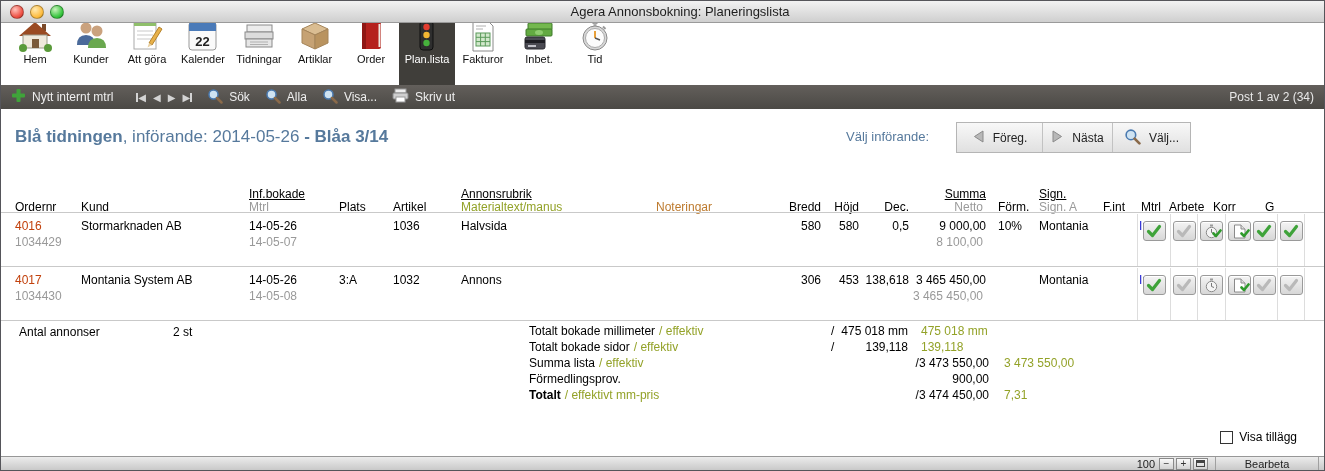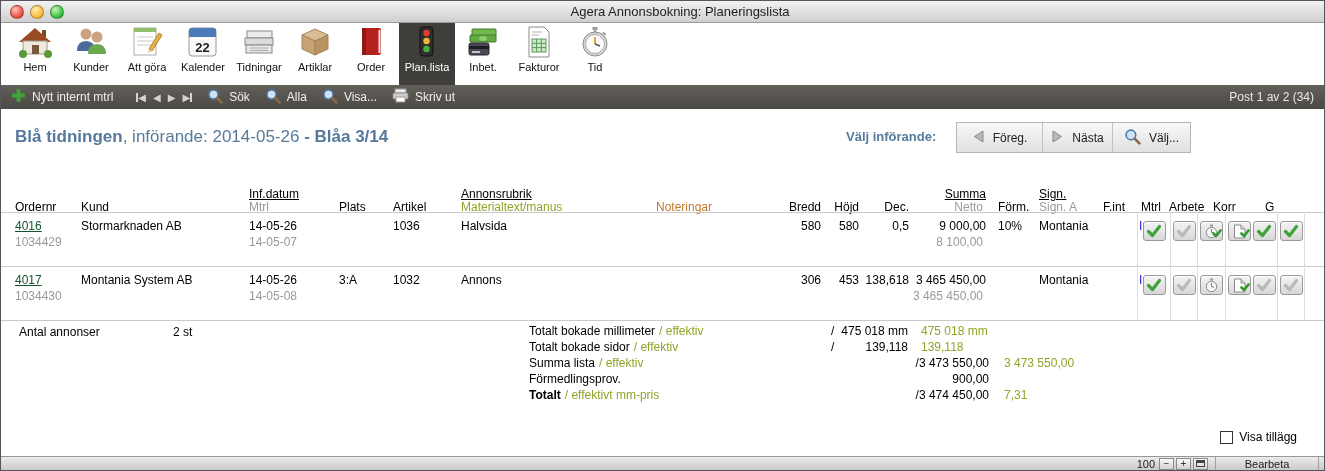--- a/index.html
+++ b/index.html
@@ -13,40 +13,40 @@
   .titlebar .title { text-align:center; font-size:13px; color:#1d1d1d; line-height:21px;padding-left:35px; }
   .tl-group { position:absolute; left:9px; top:4px; display:flex; gap:6px; }
   .tl { width:14px; height:14px; border-radius:50%; border:1px solid rgba(0,0,0,.3); }
   .tl.red { background:radial-gradient(circle at 35% 30%, #ffc2bb, #ee5044 65%, #c23a30); }
   .tl.yellow { background:radial-gradient(circle at 35% 30%, #ffe9b0, #fdbc40 65%, #d49a20); }
   .tl.green { background:radial-gradient(circle at 35% 30%, #c8f2bb, #37c53e 65%, #1f9a2a); }
 
   
   .icon-toolbar { height:62px; background:#fff; display:flex; padding-left:6px; flex:none; }
   .tb-item { width:56px; display:flex; flex-direction:column; align-items:center;
-             justify-content:flex-end; padding-bottom:12px; font-size:11px; color:#111; cursor:default; }
+             justify-content:flex-end; padding-bottom:20px; font-size:11px; color:#111; cursor:default; }
   .tb-item .tb-icon { height:40px; display:flex; align-items:center; justify-content:center; }
   .tb-item.selected { background:#403e3a; color:#fff; }
 
   
   .actionbar { height:24px; background:linear-gradient(#635f5b,#4b4945); display:flex;
                align-items:center; color:#efefef; font-size:12px; padding:0 10px; gap:7px; flex:none; }
   .ab-group { display:flex; align-items:center; gap:6px; margin-right:8px; }
   .nav { display:flex; align-items:center; gap:7px; margin:0 8px; color:#d3d3d3; font-size:10px; }
   .nav span { cursor:default; display:flex; align-items:center; }
   .nav .bar { width:2px; height:9px; background:#d3d3d3; display:inline-block; }
   .post { margin-left:auto; color:#e8e8e8; }
 
   
   .content { flex:1; position:relative; background:#fff; overflow:hidden; font-size:12px; }
 
   .pub-title { position:absolute; left:14px; top:18px; font-size:17px; color:#56799c; white-space:pre; }
   .pub-title b { font-weight:bold; }
 
-  .vi-label { position:absolute; left:845px; top:20px; font-size:13px; color:#56799c;font-weight:bold; }
+  .vi-label { position:absolute; left:845px; top:20px; font-size:13px; color:#56799c; }
   .vi-bar { position:absolute; left:955px; top:13px; height:31px; display:flex;
             border:1px solid #b5b5b5; background:linear-gradient(#f8f8f8,#e0e0e0); }
   .vi-btn { display:flex; align-items:center; justify-content:center; gap:8px; font-size:12px;
             color:#222; border-left:1px solid #c2c2c2; padding:0 10px; cursor:default; }
   .vi-btn:first-child { border-left:none; }
   .vi-btn.w1{width:85px}.vi-btn.w2{width:70px}.vi-btn.w3{width:78px}.vi-btn.w4{width:107px}
 
   
   .th { position:absolute; white-space:nowrap; color:#000; }
   .th.u { text-decoration:underline; cursor:pointer; }
@@ -68,21 +68,21 @@
   .x-form{left:997px;width:40px}
   .x-sign{left:1038px;width:62px}
   .x-fint{left:1102px;width:34px}
   .x-bm{left:1140px}.x-ba{left:1168px}.x-bk{left:1212px}.x-bg{left:1264px}
 
   .hline { position:absolute; left:0; right:0; height:1px; background:#c9c9c9; }
 
   .row { position:absolute; left:0; right:0; height:52px; }
   .cell { position:absolute; top:5px; white-space:nowrap; color:#000; }
   .cell .sub, .subcell { position:absolute; top:21px; color:#999; white-space:nowrap; }
-  a.ordlink { color:#14532d; text-decoration:underline; cursor:pointer; }
+  a.ordlink { color:#c2410c; cursor:pointer; }
   a.inflink { color:#1a1ad0; text-decoration:none; cursor:pointer;margin-left:36px; }
 
   .bcell { position:absolute; top:0; height:52px; border-left:1px solid #ddd;
            display:flex; align-items:flex-start; justify-content:center; gap:2px; padding-top:7px; }
   .bc1{left:1136px;width:33px}.bc2{left:1169px;width:27px}.bc3{left:1196px;width:28px}
   .bc4{left:1224px;width:52px}.bc5{left:1276px;width:27px}
   .bend{position:absolute;left:1303px;top:0;height:52px;border-left:1px solid #ddd}
   .cbtn { width:23px; height:20px; border:1px solid #9a9a9a; border-radius:3px;
           background:linear-gradient(#f4f4f4,#d7d7d7); box-shadow:inset 0 1px 0 #fff;
           display:flex; align-items:center; justify-content:center; position:relative; cursor:pointer; }
@@ -222,50 +222,50 @@
             <circle cx="17.5" cy="8" r="3.2" fill="#e23c30"></circle>
             <circle cx="17.5" cy="16" r="3.2" fill="#f2b632"></circle>
             <circle cx="17.5" cy="24" r="3.2" fill="#46b13c"></circle>
           </svg>
       </span>
       <span>Plan.lista</span>
     </div>
     <div class="tb-item">
       <span class="tb-icon">
         <svg width="36" height="34" viewBox="0 0 36 34">
-            <rect x="7" y="4" width="24" height="7" rx="1" fill="#74b84e" stroke="#3f7a2a"></rect>
-            <rect x="5" y="10" width="26" height="7" rx="1" fill="#63aa42" stroke="#3f7a2a"></rect>
-            <ellipse cx="18" cy="13.5" rx="4" ry="2.5" fill="#8fcc6f"></ellipse>
-            <rect x="4" y="18" width="20" height="12" rx="2" fill="#4a4a52" stroke="#2a2a30"></rect>
-            <rect x="4" y="21" width="20" height="3" fill="#1e1e24"></rect>
-            <rect x="7" y="26" width="8" height="2" fill="#c0c0c8"></rect>
-          </svg>
-      </span>
-      <span>Inbet.</span>
-    </div>
-    <div class="tb-item">
-      <span class="tb-icon">
-        <svg width="36" height="34" viewBox="0 0 36 34">
             <path d="M8 2 h15 l5 5 v25 h-20 z" fill="#fff" stroke="#8a8a8a"></path>
             <line x1="11" y1="7" x2="21" y2="7" stroke="#b0b0b0"></line>
             <line x1="11" y1="10" x2="18" y2="10" stroke="#b0b0b0"></line>
             <g fill="#d2e8cc" stroke="#5a9a5a">
               <rect x="11" y="14" width="14" height="13"></rect>
               <line x1="11" y1="18.3" x2="25" y2="18.3"></line>
               <line x1="11" y1="22.6" x2="25" y2="22.6"></line>
               <line x1="15.6" y1="14" x2="15.6" y2="27"></line>
               <line x1="20.3" y1="14" x2="20.3" y2="27"></line>
             </g>
           </svg>
       </span>
       <span>Fakturor</span>
     </div>
     <div class="tb-item">
       <span class="tb-icon">
         <svg width="36" height="34" viewBox="0 0 36 34">
+            <rect x="7" y="4" width="24" height="7" rx="1" fill="#74b84e" stroke="#3f7a2a"></rect>
+            <rect x="5" y="10" width="26" height="7" rx="1" fill="#63aa42" stroke="#3f7a2a"></rect>
+            <ellipse cx="18" cy="13.5" rx="4" ry="2.5" fill="#8fcc6f"></ellipse>
+            <rect x="4" y="18" width="20" height="12" rx="2" fill="#4a4a52" stroke="#2a2a30"></rect>
+            <rect x="4" y="21" width="20" height="3" fill="#1e1e24"></rect>
+            <rect x="7" y="26" width="8" height="2" fill="#c0c0c8"></rect>
+          </svg>
+      </span>
+      <span>Inbet.</span>
+    </div>
+    <div class="tb-item">
+      <span class="tb-icon">
+        <svg width="36" height="34" viewBox="0 0 36 34">
             <rect x="15.5" y="2" width="5" height="3" fill="#9a9a9a"></rect>
             <rect x="16.5" y="4.5" width="3" height="3" fill="#b0b0b0"></rect>
             <line x1="26" y1="7.5" x2="28.5" y2="10" stroke="#9a9a9a" stroke-width="2"></line>
             <circle cx="18" cy="19" r="12" fill="#d8d8d8" stroke="#8a8a8a"></circle>
             <circle cx="18" cy="19" r="9.5" fill="#fcfcfc" stroke="#aaa"></circle>
             <line x1="18" y1="19" x2="18" y2="12" stroke="#e8a03a" stroke-width="2"></line>
             <line x1="18" y1="19" x2="23" y2="21" stroke="#555" stroke-width="1.5"></line>
           </svg>
       </span>
       <span>Tid</span>
@@ -338,21 +338,21 @@
       </div>
       <div class="vi-btn w3">
         <span><svg width="17" height="17" viewBox="0 0 16 16">
               <circle cx="6.5" cy="6.5" r="4.5" fill="#cfe3f2" stroke="#4a7ab0" stroke-width="1.5"></circle>
               <line x1="10" y1="10" x2="14.5" y2="14.5" stroke="#8a6a4a" stroke-width="2.5" stroke-linecap="round"></line>
             </svg></span>
         <span>Välj...</span>
       </div>
     </div>
 
-    <span class="th hr1 u x-inf">Inf.datum</span>
+    <span class="th hr1 u x-inf">Inf.bokade</span>
     <span class="th hr1 u x-rubrik">Annonsrubrik</span>
     <span class="th hr1 u x-summa">Summa</span>
     <span class="th hr1 u x-sign">Sign.</span>
 
     <span class="th hr2 u x-ordernr">Ordernr</span>
     <span class="th hr2 u x-kund">Kund</span>
     <span class="th hr2 gray x-inf">Mtrl</span>
     <span class="th hr2 u x-plats">Plats</span>
     <span class="th hr2 u x-artikel">Artikel</span>
     <span class="th hr2 olive x-rubrik">Materialtext/manus</span>

